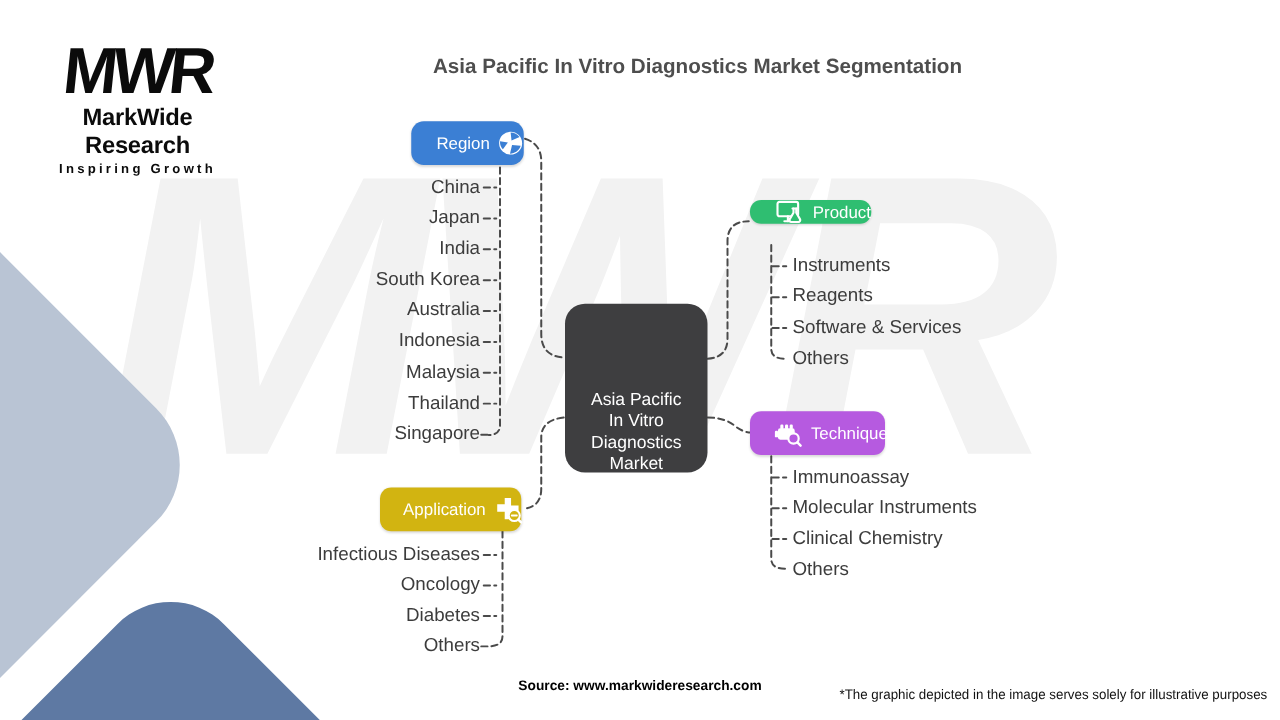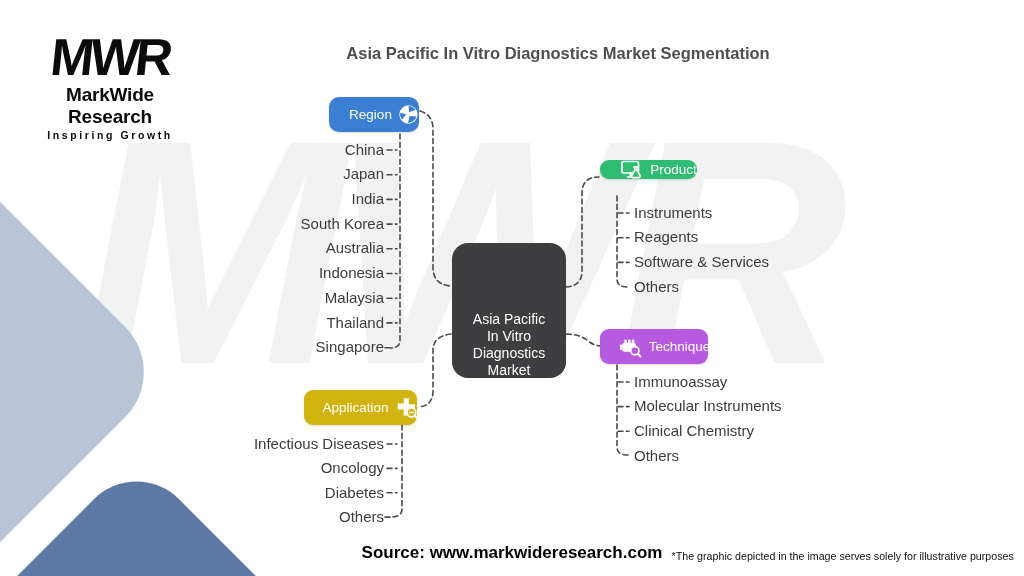--- a/index.html
+++ b/index.html
@@ -39,21 +39,21 @@
   
   .items{position:absolute;z-index:4;font-size:15px;color:#3c3c3c;}
   .items div{line-height:24.7px;white-space:nowrap;}
   .items-right{text-align:right;width:230px;}
   .list-region{right:640px;top:137.6px;}
   .list-product{left:634px;top:200.6px;}
   .list-technique{left:634px;top:369.6px;}
   .list-application{right:640px;top:431.8px;}
   .list-application div{line-height:24.4px;}
   
-  .source{position:absolute;left:0;top:543px;width:1024px;text-align:center;font-size:17px;
+  .source{position:absolute;left:0;top:543px;width:1024px;text-align:center;font-size:11px;
           font-weight:700;color:#000;z-index:5;}
   .disclaimer{position:absolute;right:10px;top:550px;font-size:11px;color:#111;z-index:5;transform:scaleX(.97);transform-origin:right;}
 </style>
 </head>
 <body>
 
 <div class="canvas">
 
   <div class="watermark">MWR</div>
   <div class="shape shape-light"></div>

